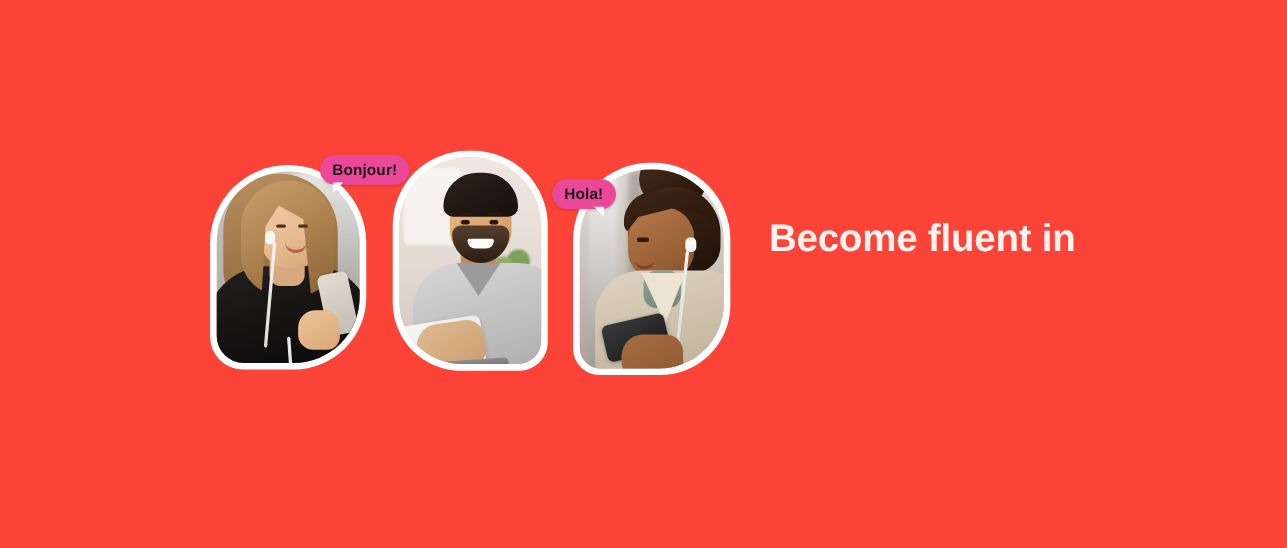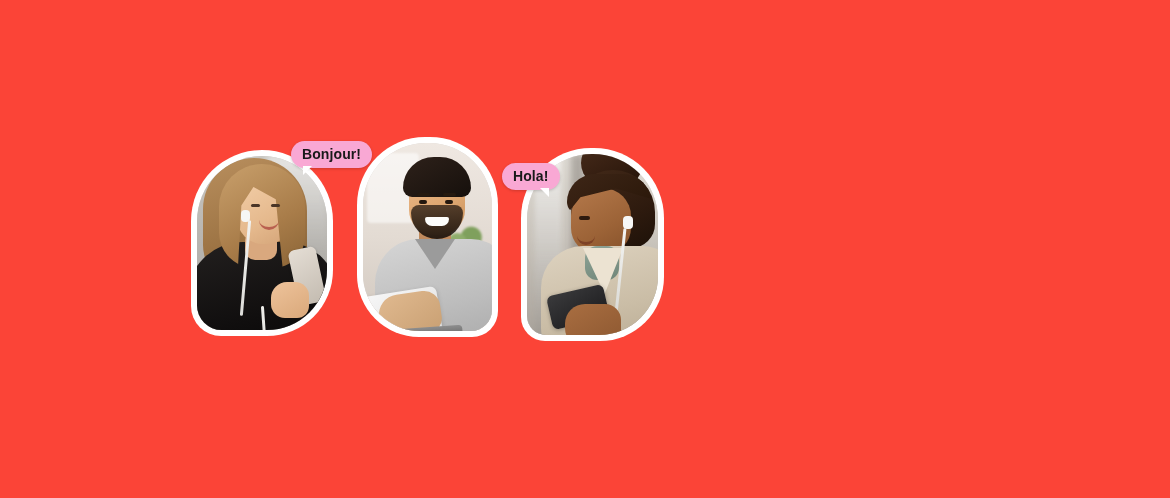--- a/index.html
+++ b/index.html
@@ -311,21 +311,21 @@
     position: absolute; left: 22px; top: 136px; width: 58px; height: 34px;
     background: linear-gradient(160deg, #3a3a3c, #1a1a1c);
     border-radius: 6px;
     transform: rotate(-13deg);
     box-shadow: 0 1px 4px rgba(0,0,0,.3);
   }
 
   
   .bubble {
     position: absolute;
-    background: #f9a8d4;
+    background: #ec4899;
     color: #19191a;
     font-weight: 700;
     font-size: 14px;
     line-height: 1;
     letter-spacing: .1px;
     padding: 6px 11px 7px;
     border-radius: 14px;
     white-space: nowrap;
     box-shadow: 0 1px 3px rgba(0,0,0,.18);
     z-index: 5;
@@ -443,15 +443,16 @@
       </div>
     </div>
 
     <div class="bubble bubble-bonjour">Bonjour!</div>
 
     <div class="bubble bubble-hola">Hola!</div>
 
   </div>
 
   <div class="headline">
+    <span class="line">Become fluent in</span>
   </div>
 
 </div>
 
 </body></html>

